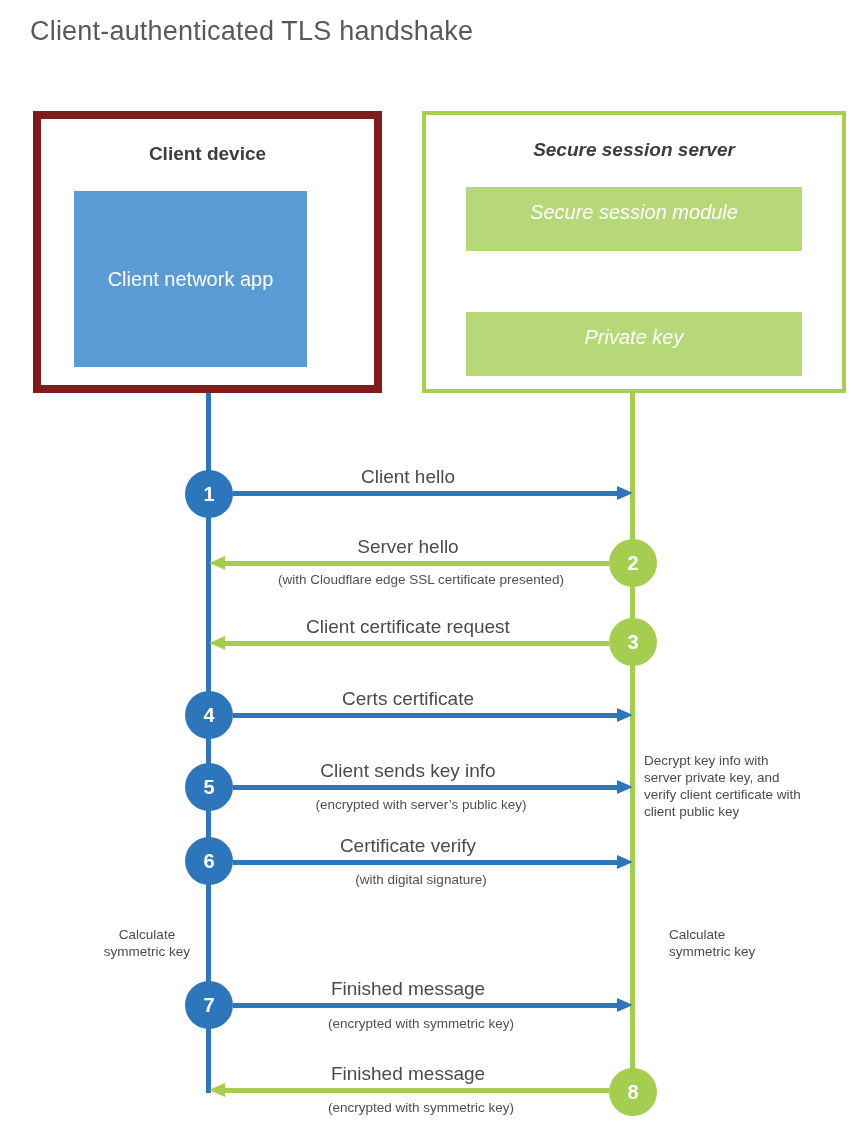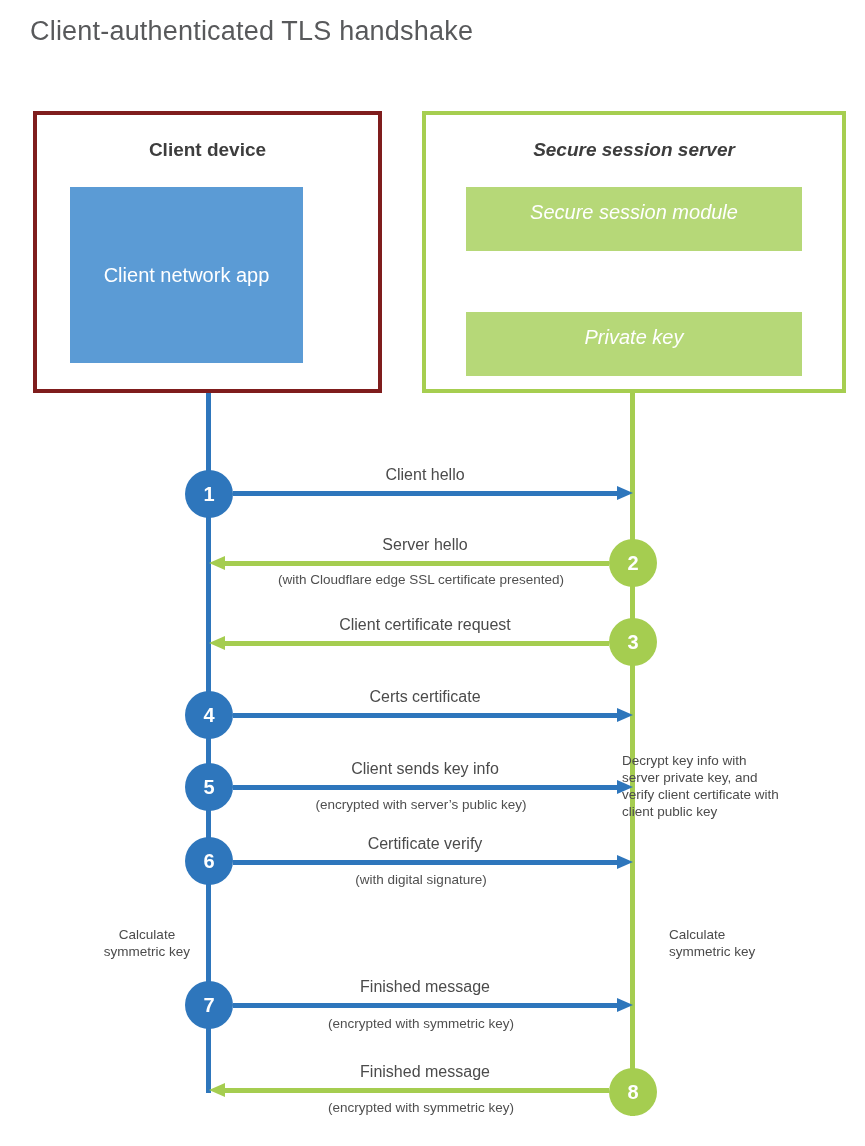--- a/index.html
+++ b/index.html
@@ -4,21 +4,21 @@
 <style>
   html,body{margin:0;padding:0;background:#ffffff;}
   body{font-family:"Liberation Sans","DejaVu Sans",sans-serif;}
   .canvas{position:relative;width:865px;height:1146px;background:#ffffff;overflow:hidden;}
 
   .page-title{position:absolute;left:30px;top:16px;font-size:27px;font-weight:400;
     color:#58595b;letter-spacing:0.2px;}
 
   
   .box{position:absolute;top:111px;height:282px;box-sizing:border-box;background:#fff;}
-  .box.client{left:33px;width:349px;border:4px solid #7f1d1d;}
+  .box.client{left:33px;width:349px;border:8px solid #7f1d1d;}
   .box.server{left:422px;width:424px;border:4px solid #a6ce50;font-style:italic;}
   .box-title{position:absolute;left:0;top:24px;width:100%;text-align:center;
     font-size:19px;font-weight:bold;color:#3d3d3d;}
 
   .app-rect{position:absolute;left:33px;top:72px;width:233px;height:176px;background:#5b9bd5;
     display:flex;align-items:center;justify-content:center;}
   .app-rect span{display:block;width:180px;text-align:center;color:#ffffff;font-size:20px;line-height:1.3;}
 
   .bar{position:absolute;left:40px;width:336px;height:64px;background:#b6d878;
     color:#ffffff;font-size:20px;text-align:center;line-height:50px;}
@@ -37,27 +37,27 @@
   .head.left{left:209px;border-right:16px solid #a5cd50;}
 
   
   .circle{position:absolute;width:48px;height:48px;border-radius:50%;z-index:5;
     display:flex;align-items:center;justify-content:center;
     color:#ffffff;font-size:20px;font-weight:bold;}
   .circle.blue{left:185px;background:#2e76bc;}
   .circle.green{left:609px;background:#a5cd50;}
 
   
-  .step-label{position:absolute;left:213px;width:424px;text-align:center;
-    font-size:16px;color:#4b4b4b;}
+  .step-label{position:absolute;left:196px;width:424px;text-align:center;
+    font-size:19px;color:#4b4b4b;}
   .step-sub{position:absolute;left:209px;width:424px;text-align:center;
     font-size:13.5px;color:#4f4f4f;}
 
   
-  .note{position:absolute;left:622px;top:752px;width:164px;font-size:13.5px;
+  .note{position:absolute;left:644px;top:752px;width:164px;font-size:13.5px;
     color:#4b4b4b;line-height:1.27;}
   .calc{font-size:13.5px;color:#4b4b4b;line-height:1.27;position:absolute;top:926px;}
   .calc.left{left:96px;width:102px;text-align:center;}
   .calc.right{left:669px;width:102px;text-align:left;}
 </style>
 </head>
 <body>
 
 <div class="canvas">
 

